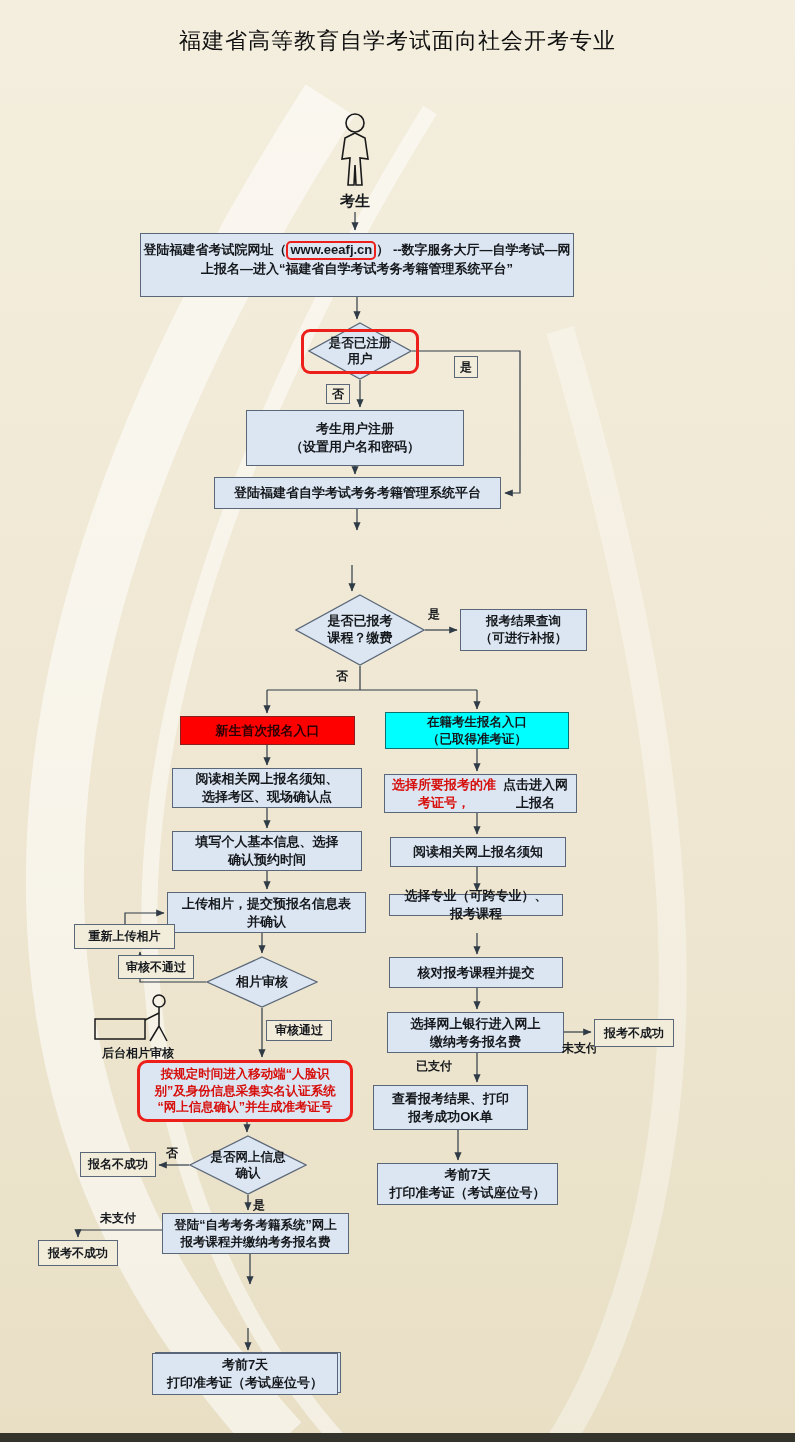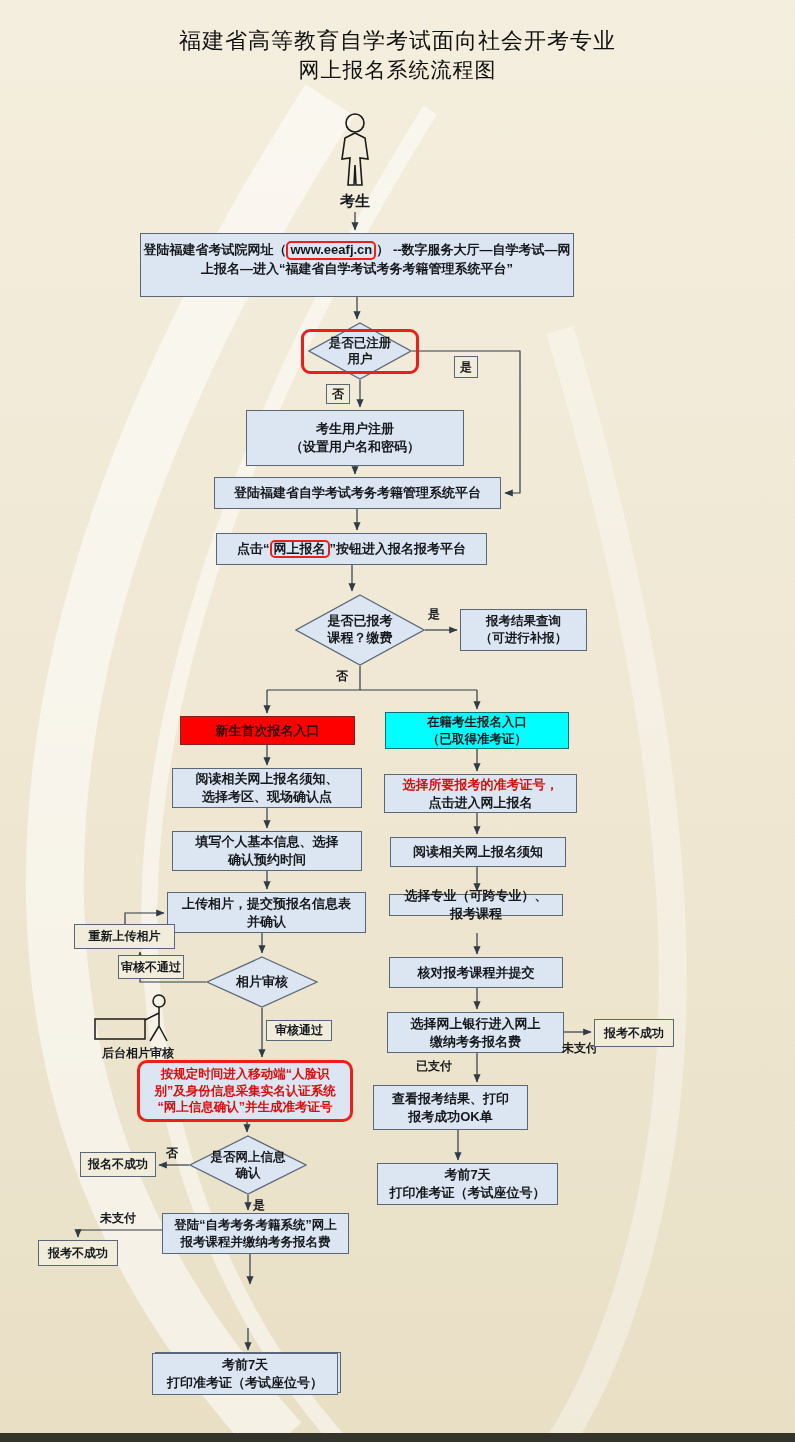--- a/index.html
+++ b/index.html
@@ -7,21 +7,21 @@
   body{font-family:"Liberation Sans","DejaVu Sans",sans-serif;}
   #stage{position:relative;width:795px;height:1442px;overflow:hidden;
          background:linear-gradient(180deg,#f4eede 0%,#efe7d2 55%,#e8dfc5 100%);}
   svg.layer{position:absolute;left:0;top:0}
   .title{position:absolute;width:100%;text-align:center;font-weight:400;color:#101010;
          font-family:"Liberation Serif","DejaVu Serif",serif}
   .box{position:absolute;background:#dce6f2;border:1px solid #5a6778;display:flex;
        align-items:center;justify-content:center;text-align:center;font-size:13px;
        font-weight:700;color:#15181c;line-height:1.35;white-space:pre-line;padding:2px 4px;}
   .box.flow{display:block;padding:7px 0;white-space:normal}
-  .box.col{flex-direction:column}
+  .box.col{flex-direction:row}
   .diamond{position:absolute}
   .diamond>svg{position:absolute;left:0;top:0;width:100%;height:100%}
   .diamond polygon{fill:#dce6f2;stroke:#5a6778;stroke-width:1.2}
   .dtext{position:absolute;inset:0;display:flex;align-items:center;justify-content:center;
          text-align:center;font-size:12.5px;font-weight:700;white-space:pre-line;
          color:#15181c;line-height:1.3}
   .lbl{position:absolute;font-size:12px;font-weight:700;color:#15181c}
   .lblbox{position:absolute;font-size:12px;font-weight:700;color:#15181c;
           border:1px solid #5a6778;background:#f2ecdb;display:flex;align-items:center;
           justify-content:center;text-align:center}
@@ -79,21 +79,20 @@
       <path marker-end="url(#arrow)" d="M477,867 V891"></path>
       <path marker-end="url(#arrow)" d="M477,933 V954"></path>
       <path marker-end="url(#arrow)" d="M477,988 V1009"></path>
       <path marker-end="url(#arrow)" d="M564,1032 H591"></path>
       <path marker-end="url(#arrow)" d="M477,1053 V1082"></path>
       <path marker-end="url(#arrow)" d="M458,1130 V1160"></path>
     </g>
   </svg>
 
   <div class="title" style="top:26px;font-size:22px;letter-spacing:1px">福建省高等教育自学考试面向社会开考专业</div>
-  <div class="title" style="top:56px;font-size:21px;letter-spacing:1px">网上报名系统流程图</div>
 
   <div class="actor" style="left:327px;top:112px;width:56px;height:80px">
     <svg viewBox="0 0 56 80" width="56" height="80">
       <circle cx="28" cy="11" r="9" fill="none" stroke="#1a1a1a" stroke-width="1.6"></circle>
       <polygon points="28,21 38,26 41,47 33,46 35,73 29,73 28,53 27,73 21,73 23,46 15,47 18,26" fill="none" stroke="#1a1a1a" stroke-width="1.6"></polygon>
     </svg>
   </div>
   <div class="lbl" style="left:330px;top:192px;width:50px;text-align:center;font-size:15px">考生</div>
 
   <div class="box flow" style="left:140px;top:233px;width:434px;height:64px">
@@ -109,23 +108,20 @@
   </div>
   <div class="ann" style="left:301px;top:329px;width:118px;height:45px"></div>
   <div class="lblbox" style="left:454px;top:356px;width:24px;height:22px">是</div>
   <div class="lblbox" style="left:326px;top:384px;width:24px;height:20px">否</div>
 
   <div class="box" style="left:246px;top:410px;width:218px;height:56px">考生用户注册
 （设置用户名和密码）</div>
 
   <div class="box" style="left:214px;top:477px;width:287px;height:32px">登陆福建省自学考试考务考籍管理系统平台</div>
 
-  <div class="box" style="left:216px;top:533px;width:271px;height:32px">
-    <span>点击“</span><span class="ann-inline"><span>网上报名</span></span><span>”按钮进入报名报考平台</span>
-  </div>
 
   <div class="diamond" style="left:295px;top:594px;width:130px;height:72px">
     <svg viewBox="0 0 130 72" preserveAspectRatio="none">
         <polygon points="65,1 129,36 65,71 1,36"></polygon>
       </svg>
     <div class="dtext" style="font-size:13px">是否已报考
 课程？缴费</div>
   </div>
   <div class="lbl" style="left:428px;top:606px">是</div>
   <div class="lbl" style="left:336px;top:668px">否</div>
@@ -144,21 +140,21 @@
   <div class="box" style="left:167px;top:892px;width:199px;height:41px">上传相片，提交预报名信息表
 并确认</div>
 
   <div class="diamond" style="left:206px;top:956px;width:112px;height:52px">
     <svg viewBox="0 0 112 52" preserveAspectRatio="none">
         <polygon points="56,1 111,26 56,51 1,26"></polygon>
       </svg>
     <div class="dtext" style="font-size:13px">相片审核</div>
   </div>
 
-  <div class="lblbox" style="left:118px;top:955px;width:66px;height:24px">审核不通过</div>
+  <div class="lblbox" style="left:118px;top:955px;width:76px;height:24px">审核不通过</div>
   <div class="lblbox" style="left:74px;top:924px;width:101px;height:25px">重新上传相片</div>
   <div class="lblbox" style="left:266px;top:1020px;width:66px;height:21px">审核通过</div>
 
   <div class="actor" style="left:92px;top:992px;width:90px;height:52px">
     <svg viewBox="0 0 90 52" width="90" height="52" fill="none" stroke="#1a1a1a" stroke-width="1.5">
       <rect x="3" y="27" width="50" height="20"></rect>
       <circle cx="67" cy="9" r="6"></circle>
       <path d="M67,15 V34 M67,21 L53,28 M67,34 L58,49 M67,34 L75,49"></path>
     </svg>
   </div>

